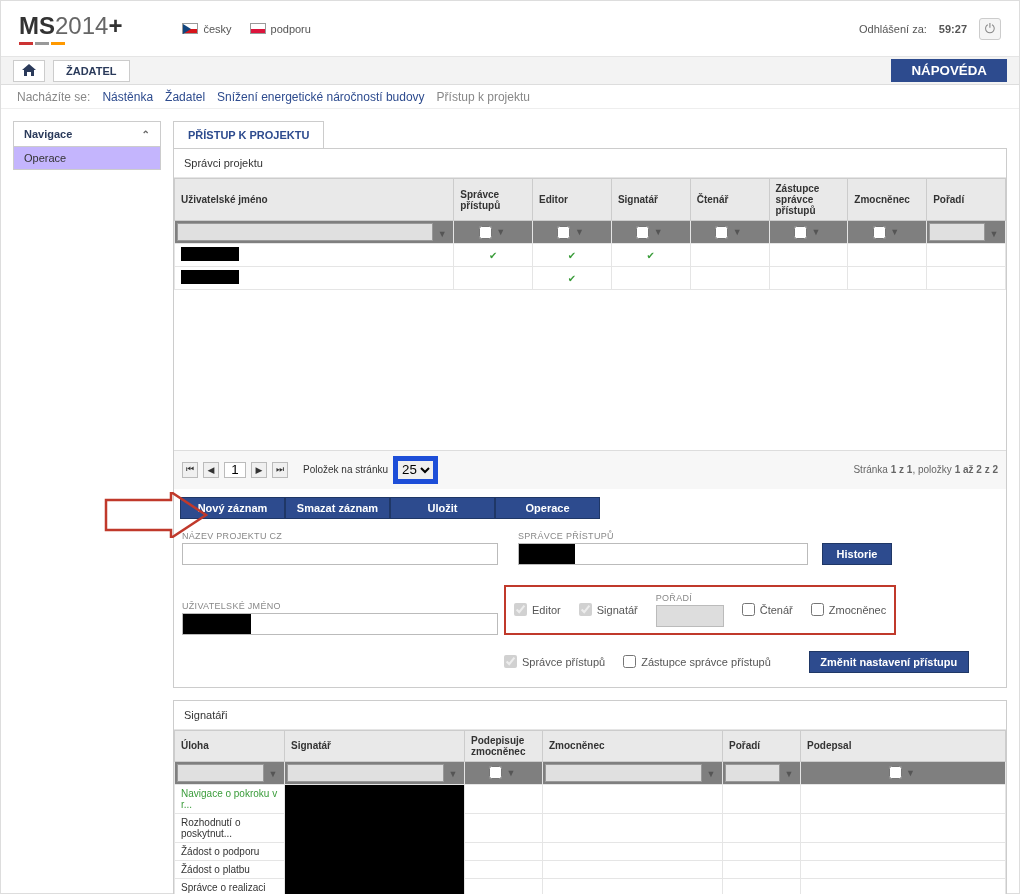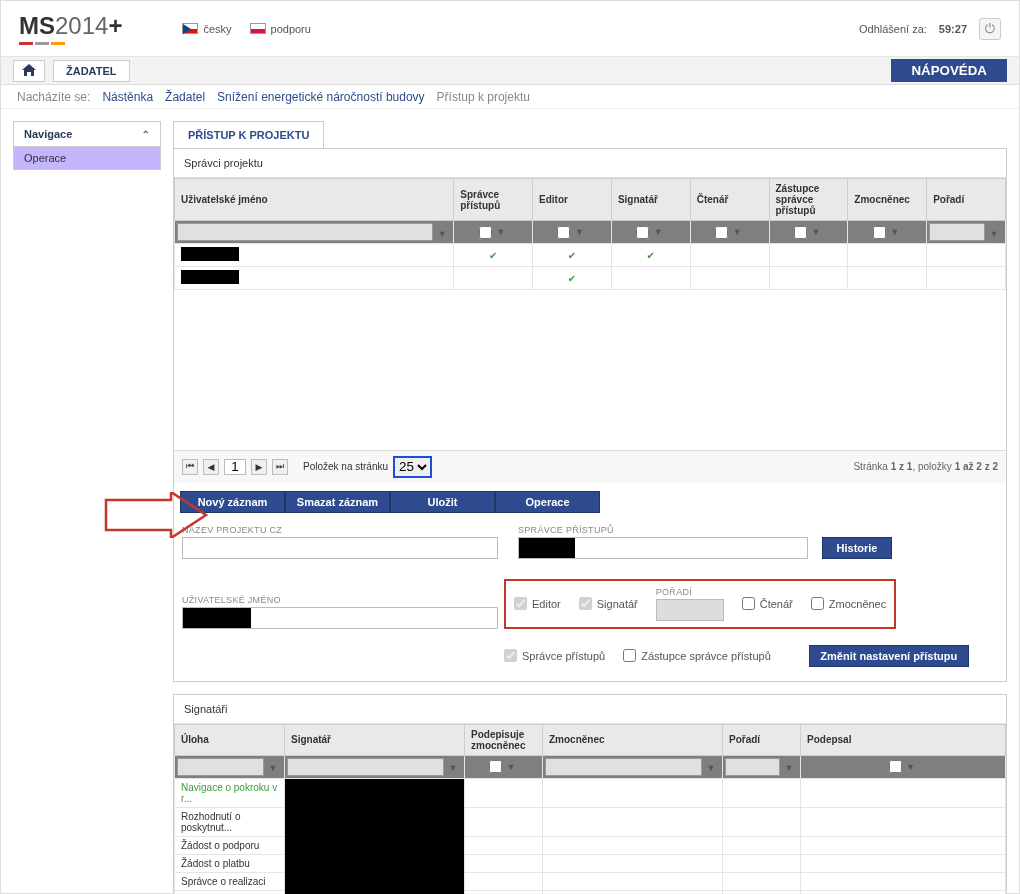--- a/index.html
+++ b/index.html
@@ -54,21 +54,21 @@
 .filter-icon { display: inline-flex; width: 14px; height: 14px; align-items: center; justify-content: center; color: #555; cursor: pointer; font-size: 9px; margin-left: 2px; }
 .check-col .filter-icon { vertical-align: middle; }
 .check-col input { vertical-align: middle; }
 .redact { background: #000; display: inline-block; height: 14px; width: 58px; }
 .green-check { color: #3a9c3a; text-align: center; font-size: 12px; }
 
 
 .pager { padding: 5px 8px; display: flex; align-items: center; gap: 5px; border-top: 1px solid #ddd; background: #f7f7f7; font-size: 10px; }
 .pg-btn { width: 16px; height: 16px; border: 1px solid #bbb; background: #f0f0f0; cursor: pointer; font-size: 9px; display: inline-flex; align-items: center; justify-content: center; }
 .pg-input { width: 22px; height: 16px; text-align: center; border: 1px solid #bbb; }
-.pg-sel { height: 22px; border: 2px solid #1d4ed8; }
+.pg-sel { height: 28px; border: 5px solid #1d4ed8; }
 .pager-info { margin-left: auto; color: #666; }
 
 
 .actions { padding: 8px 6px; display: flex; }
 .btn-blue { background: #2d4b8e; color: #fff; border: 1px solid #1f3766; padding: 4px 0; width: 105px; cursor: pointer; font-size: 11px; font-weight: bold; }
 .btn-hist { width: 70px; }
 .btn-wide { width: 160px; }
 
 
 .form { padding: 4px 8px 12px 8px; display: flex; gap: 20px; flex-wrap: wrap; }

